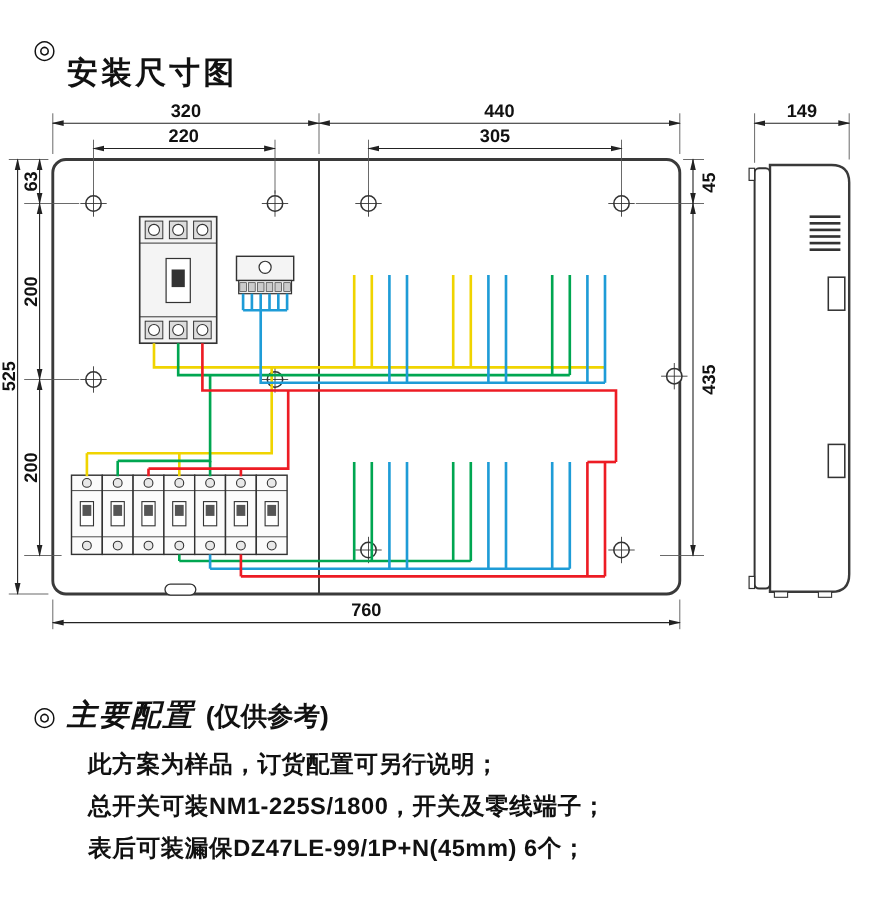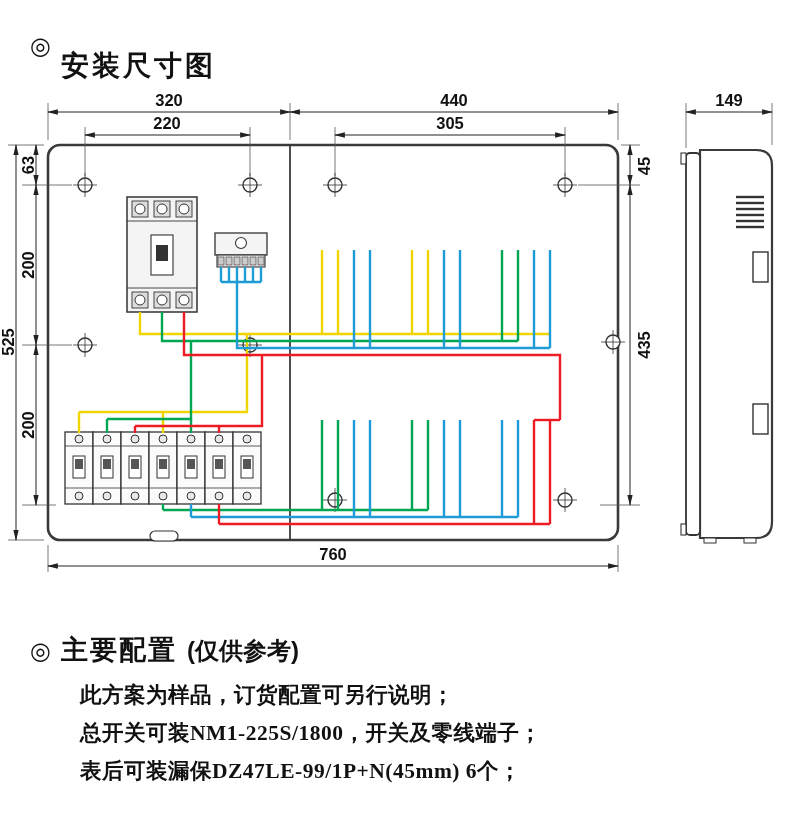--- a/index.html
+++ b/index.html
@@ -7,23 +7,23 @@
     width:800px;height:831px;background:#ffffff;position:relative;
     font-family:"Liberation Sans","DejaVu Sans",sans-serif;color:#111;
     overflow:hidden;
   }
   .title-row{position:absolute;left:30px;top:6px;display:flex;align-items:center;gap:10px;}
   .bullet{font-size:24px;font-weight:bold;line-height:1;}
   .title-text{font-size:28px;font-weight:bold;letter-spacing:3px;margin-top:41px;}
   .drawing-svg{position:absolute;left:0;top:0;}
   .config-section{position:absolute;left:30px;top:632px;width:740px;}
   .config-head{display:flex;align-items:baseline;gap:10px;}
-  .config-title{font-size:27px;font-weight:bold;letter-spacing:2px;}
+  .config-title{font-size:27px;font-weight:bold;letter-spacing:2px;font-style:italic;}
   .config-note{font-size:24px;font-weight:bold;}
-  .config-lines{margin:8px 0 0 50px;font-family:Liberation Serif, serif;}
+  .config-lines{margin:8px 0 0 50px;}
   .config-line{font-size:21.5px;line-height:38px;font-weight:600;letter-spacing:0.5px;}
   .dtext{font:600 16.5px "Liberation Sans","DejaVu Sans",sans-serif;fill:#111;}
   .dim{stroke:#222;stroke-width:1;}
   .ext{stroke:#555;stroke-width:0.8;}
   .outline{fill:#ffffff;stroke:#3a3a3a;}
 </style>
 </head>
 <body>
 
 <div class="title-row">

